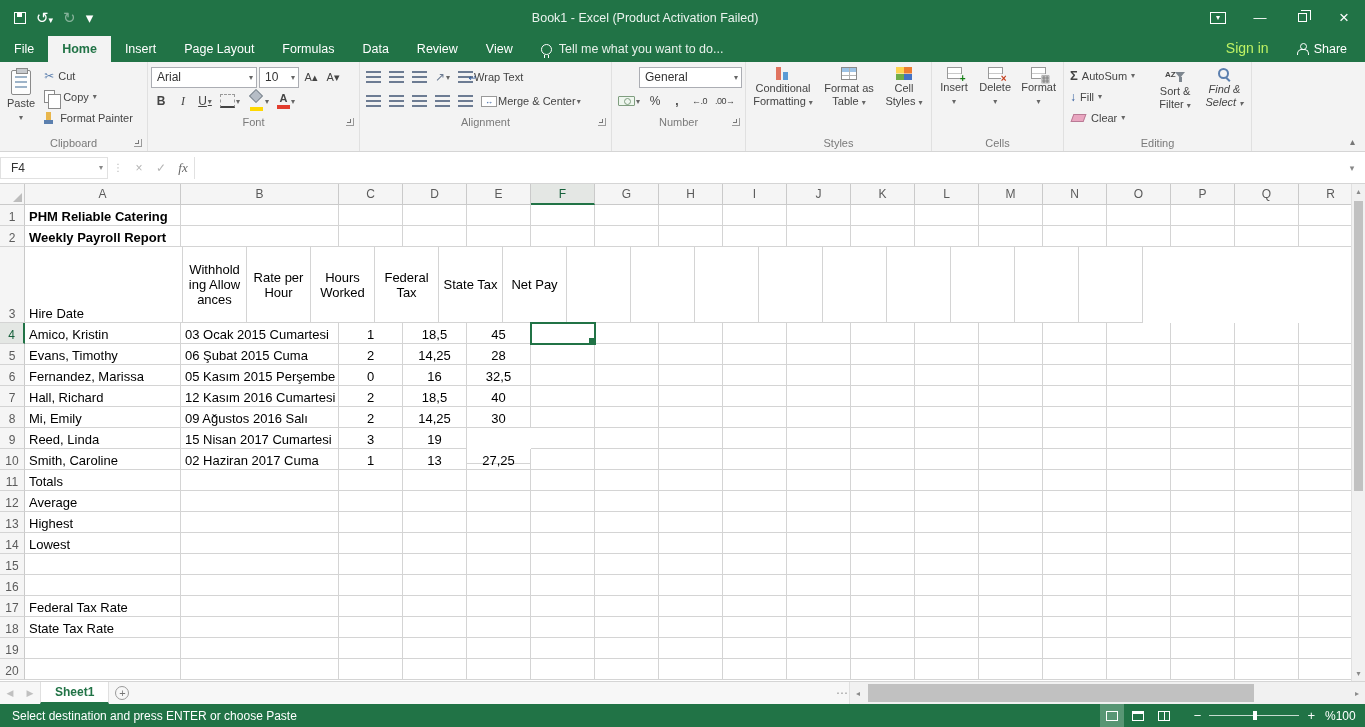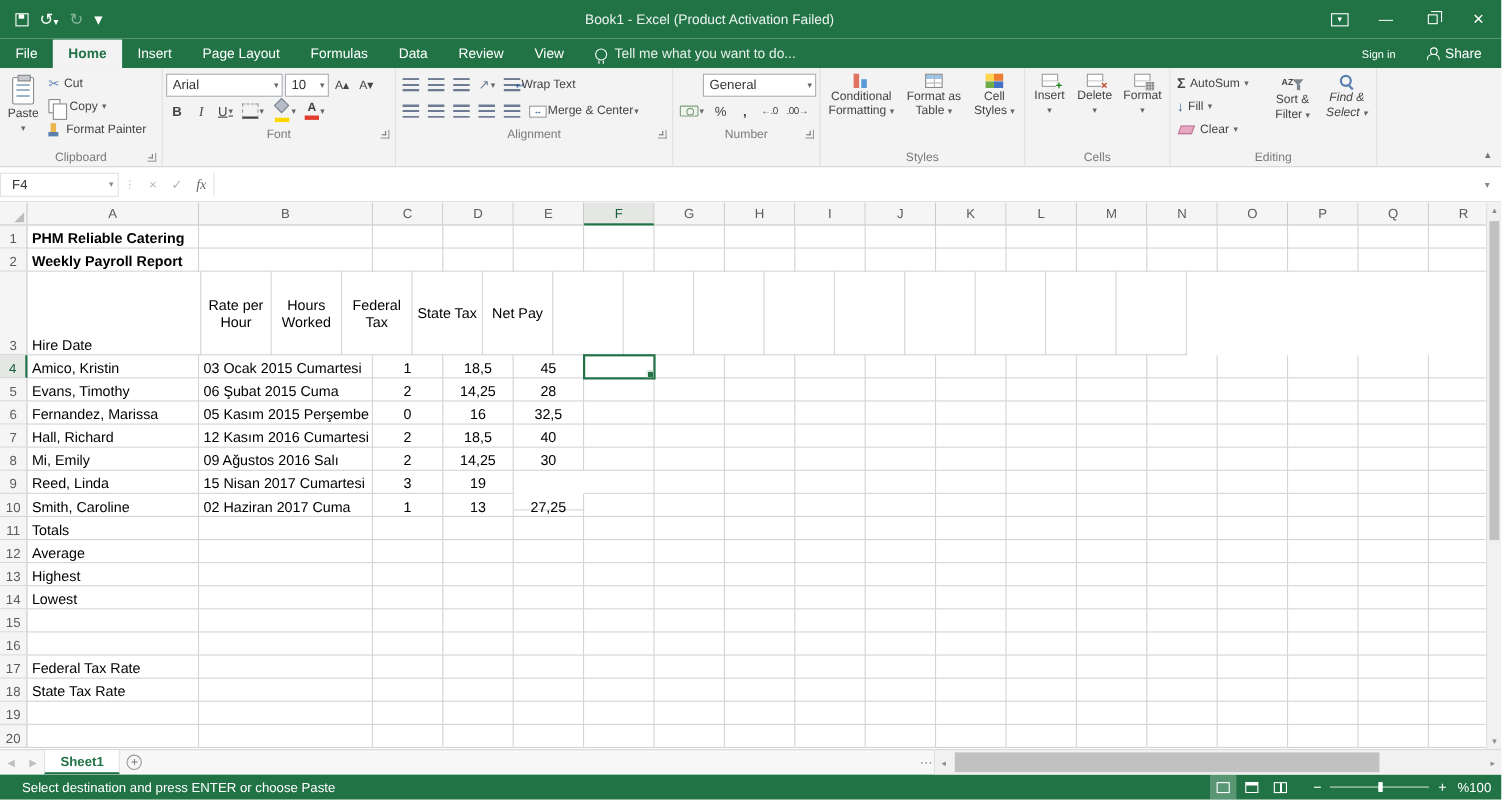--- a/index.html
+++ b/index.html
@@ -23,21 +23,21 @@
   .ic-restore::before { content:""; position:absolute; top:-4px; left:2px; width:9px; height:9px; border:1px solid #fff; border-bottom:none; border-left:none; }
 
   
   .tabrow { height:27px; background:#217346; display:flex; align-items:flex-end; flex:0 0 27px; }
   .tab { color:#fff; font-size:12.5px; padding:6px 14px 6px; cursor:default; }
   .tab.active { background:#f3f3f3; color:#217346; font-weight:bold; }
   .tellme { display:flex; align-items:center; color:#e7f0ea; font-size:12.5px; padding:6px 14px; }
   .bulb { width:11px; height:11px; border:1.5px solid #fff; border-radius:50%; position:relative; margin-right:7px; }
   .bulb::after { content:""; position:absolute; left:2.5px; bottom:-4px; width:3px; height:3px; border-left:1.5px solid #fff; border-right:1.5px solid #fff; }
   .tabspacer { flex:1; }
-  .signin { color:#ffffff; font-size:10px; padding:6px 16px; }
+  .signin { color:#bef264; font-size:14px; padding:6px 16px; }
   .sharebtn { color:#fff; font-size:12.5px; padding:6px 18px 6px 12px; display:flex; align-items:center; gap:6px; }
   .person { width:11px; height:12px; position:relative; display:inline-block; }
   .person::before { content:""; position:absolute; top:0; left:3px; width:5px; height:5px; border:1.2px solid #fff; border-radius:50%; }
   .person::after { content:""; position:absolute; bottom:0; left:0; width:10px; height:5px; border:1.2px solid #fff; border-bottom:none; border-radius:5px 5px 0 0; }
 
   
   .ribbon { height:90px; flex:0 0 90px; background:#f3f3f3; display:flex; border-bottom:1px solid #d5d5d5; position:relative; }
   .rgroup { display:flex; flex-direction:column; border-right:1px solid #e0e0e0; padding:3px 3px 0; position:relative; }
   .rg-body { flex:1; display:flex; align-items:flex-start; gap:2px; }
   .rg-label { height:17px; display:flex; align-items:center; justify-content:center; font-size:11px; color:#7a7a7a; position:relative; }
@@ -156,21 +156,21 @@
   .pluscircle { width:14px; height:14px; border:1px solid #9a9a9a; border-radius:50%; color:#767676; font-size:11px; line-height:12px; text-align:center; }
   .tabfill { flex:1; }
   .tabsplit { width:14px; display:flex; align-items:center; justify-content:center; color:#9a9a9a; }
   .hscroll { width:516px; display:flex; align-items:stretch; background:#f1f1f1; border-left:1px solid #e0e0e0; }
   .hs-btn { width:16px; display:flex; align-items:center; justify-content:center; color:#8a8a8a; font-size:8px; }
   .hs-track { flex:1; position:relative; }
   .hs-thumb { position:absolute; left:2px; top:2px; bottom:2px; width:80%; background:#c1c1c1; }
 
   
   .statusbar { height:23px; flex:0 0 23px; background:#217346; color:#fff; display:flex; align-items:center; font-size:12px; }
-  .status-msg { padding-left:0; flex:1;margin-left:20px; }
+  .status-msg { padding-left:12px; flex:1; }
   .viewbtns { display:flex; align-items:center; gap:2px; margin-right:18px; }
   .vb { width:24px; height:23px; display:flex; align-items:center; justify-content:center; }
   .vb.active { background:rgba(255,255,255,.25); }
   .vb i { width:12px; height:10px; border:1px solid #fff; display:block; }
   .vb.v2 i { border-top:3px solid #fff; }
   .vb.v3 i { background:linear-gradient(90deg,transparent 0 5px,#fff 5px 6px,transparent 6px); }
   .zoomctrl { display:flex; align-items:center; gap:8px; margin-right:10px; }
   .zsign { font-size:13px; }
   .ztrack { width:90px; height:1px; background:rgba(255,255,255,.75); position:relative; }
   .ztick { position:absolute; left:50%; top:-3px; width:1px; height:7px; background:rgba(255,255,255,.75); }
@@ -562,20 +562,23 @@
           <div class="cell" style="width: 64px;"></div>
           <div class="cell" style="width: 64px;"></div>
           <div class="cell" style="width: 64px;"></div>
           <div class="cell" style="width: 64px;"></div>
         </div>
         <div class="grow" style="height: 76px;">
           <div class="rhdr">3</div>
           <div class="cell" style="width: 158px;">
             <span>Hire Date</span>
           </div>
+          <div class="cell hc vm wrb" style="width: 64px;">
+            <span>Withholding Allowances</span>
+          </div>
           <div class="cell hc vm wr" style="width: 64px;">
             <span>Rate per Hour</span>
           </div>
           <div class="cell hc vm wr" style="width: 64px;">
             <span>Hours Worked</span>
           </div>
           <div class="cell hc vm wr" style="width: 64px; text-align: center;">
             <span>Federal Tax</span>
           </div>
           <div class="cell hc vm" style="width: 64px;">

